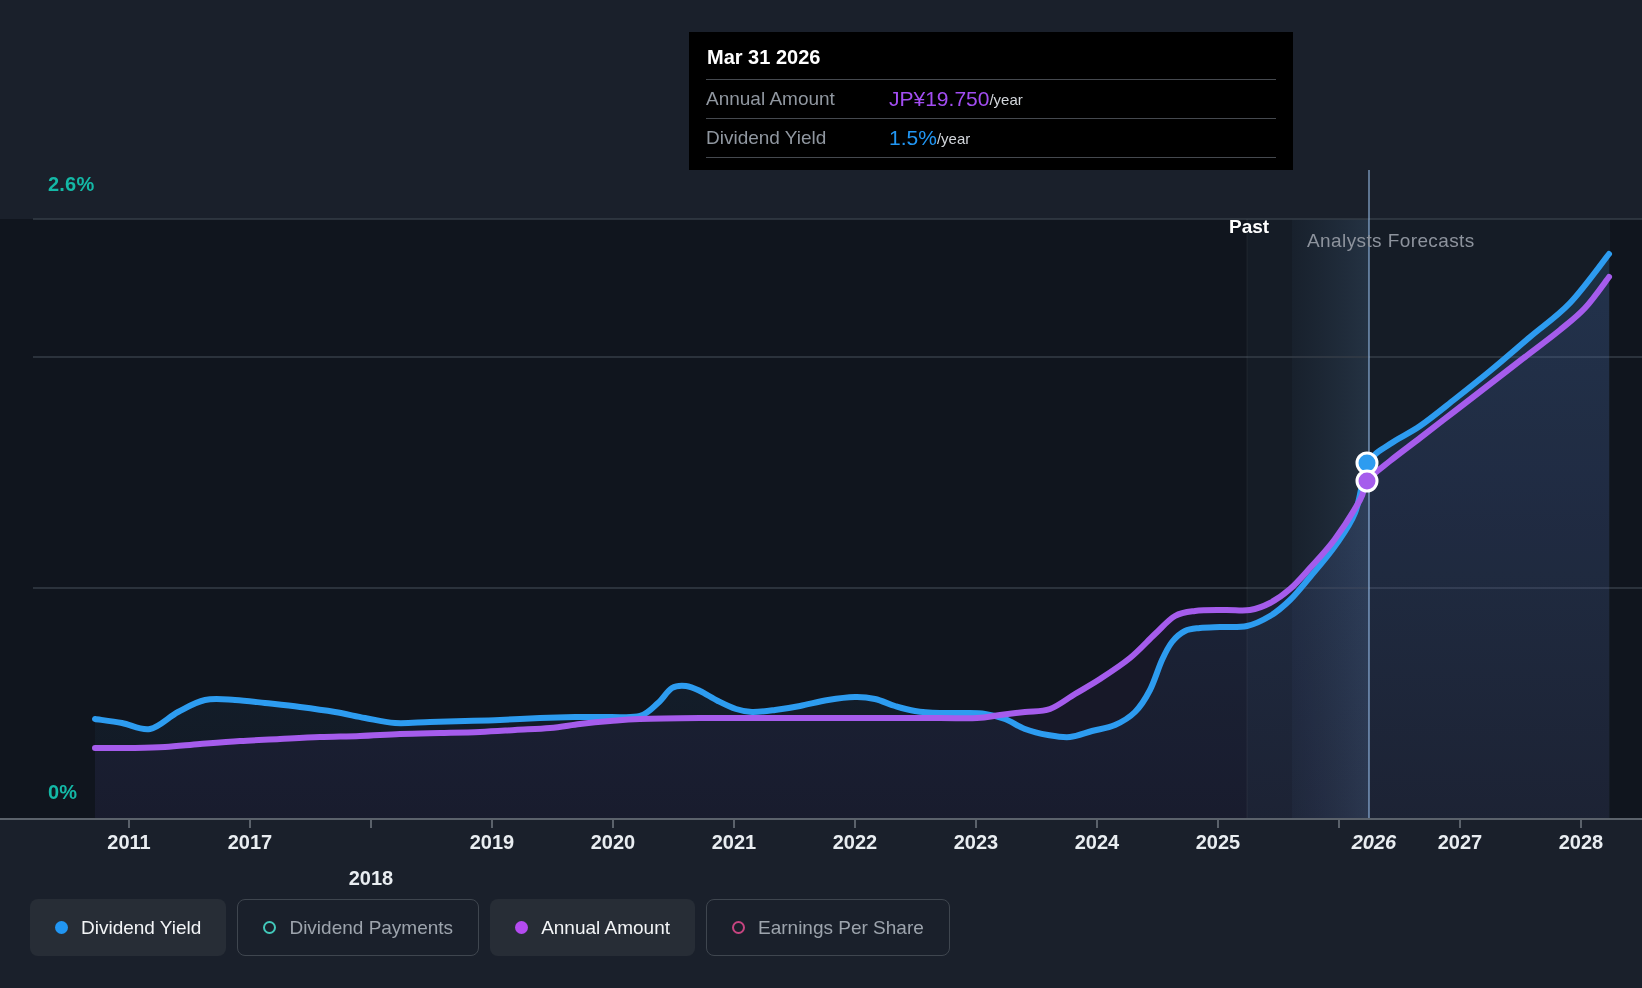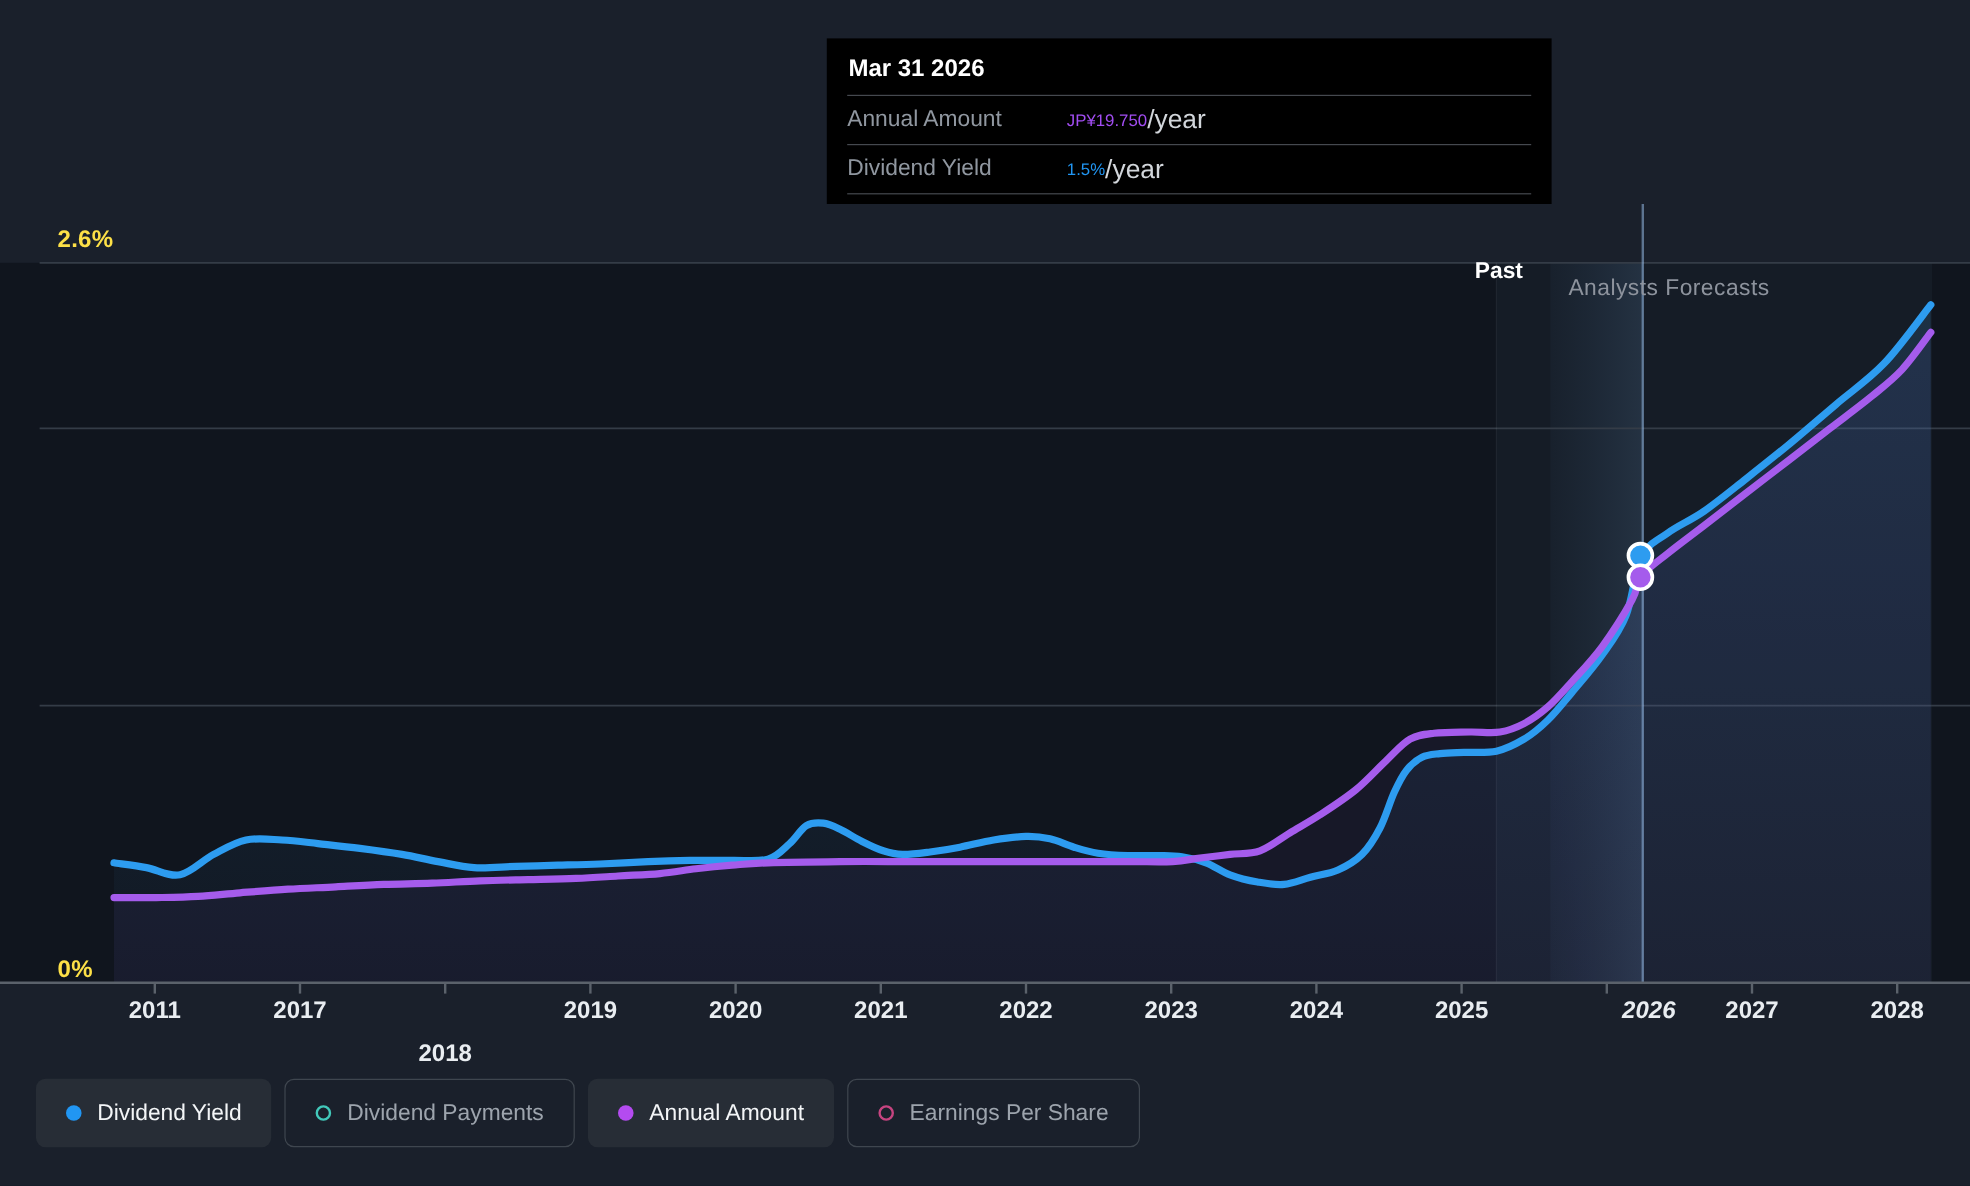--- a/index.html
+++ b/index.html
@@ -1,29 +1,29 @@
 <!DOCTYPE html>
 <html><head>
 <meta charset="utf-8">
 <style>
   html,body{margin:0;padding:0;background:#1a202b;}
   body{width:1642px;height:988px;overflow:hidden;font-family:"Liberation Sans",sans-serif;}
   .stage{position:relative;width:1642px;height:988px;background:#1a202b;}
   svg.chart{position:absolute;left:0;top:0;}
-  .ylab{position:absolute;color:#fde047;font-size:20px;font-weight:600;letter-spacing:.2px;margin-top:16px;}
+  .ylab{position:absolute;color:#14b8a6;font-size:20px;font-weight:600;letter-spacing:.2px;}
   .xlab{position:absolute;transform:translateX(-50%);color:#e9edf1;font-size:20px;font-weight:600;top:831px;}
   .past-lab{position:absolute;top:216px;color:#ffffff;font-size:19px;font-weight:700;}
   .fc-lab{position:absolute;top:230px;color:#8d939d;font-size:19px;font-weight:400;letter-spacing:.4px;}
   .tooltip{position:absolute;left:689px;top:32px;width:604px;height:138px;background:#000;box-sizing:border-box;padding:12px 17px 0 17px;}
   .tt-title{color:#fff;font-size:20px;font-weight:700;padding:2px 0 10px 1px;}
   .tt-row{display:flex;align-items:center;border-top:1px solid #45494f;padding:7px 0;}
   .tt-row.last{border-bottom:1px solid #45494f;}
   .tt-label{width:183px;color:#9097a0;font-size:19px;}
-  .tt-val{font-size:14px;font-weight:500;}
-  .tt-suffix{color:#d2d6db;font-size:22px;}
+  .tt-val{font-size:21px;font-weight:500;}
+  .tt-suffix{color:#d2d6db;font-size:15px;}
   .legend{position:absolute;left:30px;top:899px;display:flex;gap:11px;}
   .leg-btn{display:flex;align-items:center;gap:13px;height:57px;padding:0 25px;border-radius:8px;box-sizing:border-box;cursor:pointer;}
   .leg-btn.active{background:#272d36;}
   .leg-btn.inactive{background:transparent;border:1.5px solid #3f464f;}
   .leg-btn .txt{font-size:19px;}
   .leg-btn.active .txt{color:#f3f5f7;font-weight:500;}
   .leg-btn.inactive .txt{color:#9da4ad;font-weight:400;}
   .mk{width:13px;height:13px;border-radius:50%;box-sizing:border-box;flex:0 0 auto;}
 </style>
 </head>

